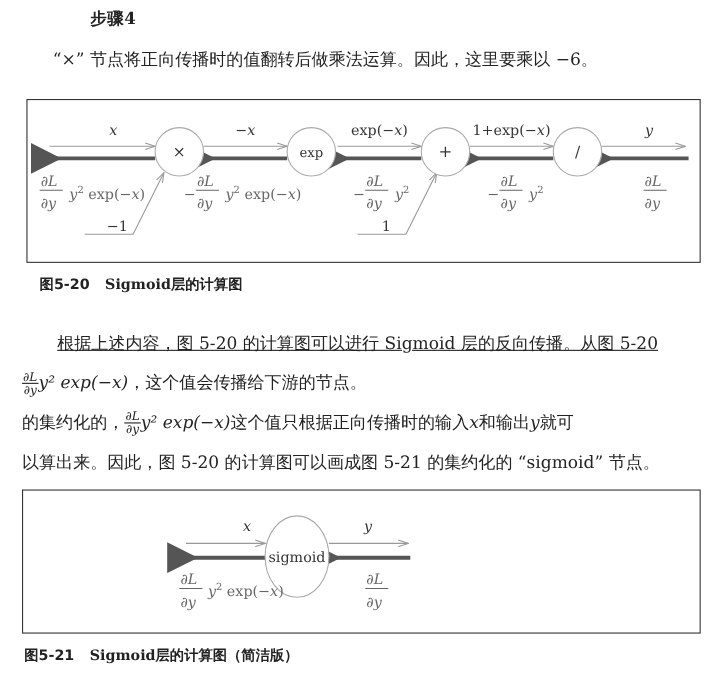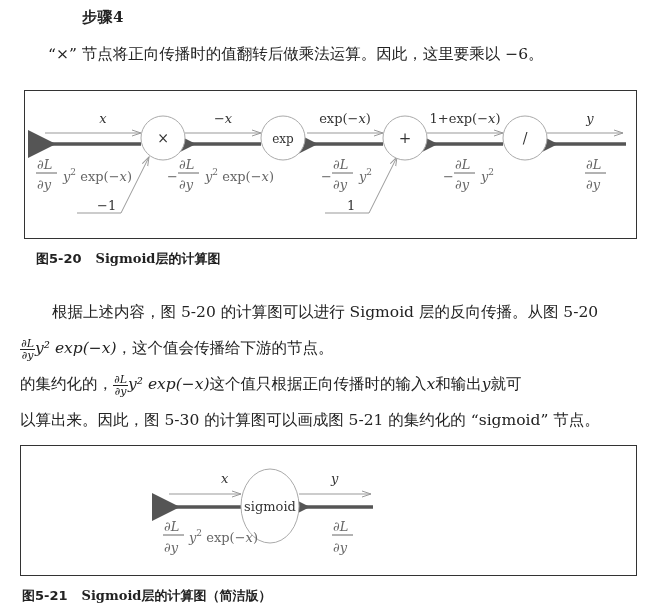--- a/index.html
+++ b/index.html
@@ -6,21 +6,21 @@
   body{width:653px;height:614px;position:relative;overflow:hidden;font-family:"DejaVu Serif","Liberation Serif",serif;color:#222;}
   .abs{position:absolute;}
   .heading{left:50px;top:8px;font-size:15px;font-weight:bold;letter-spacing:0.5px;margin-left:32px;}
   .para{font-size:15.5px;line-height:32px;}
   .p1{left:48px;top:38px;white-space:nowrap;}
   .frame{position:absolute;border:1.5px solid #333;background:#fff;}
   .caption{font-size:13px;font-weight:bold;font-family:"DejaVu Sans","Liberation Sans",sans-serif;}
   .caption .t{font-family:"DejaVu Serif","Liberation Serif",serif;font-weight:bold;margin-left:14px;}
   .body2{left:20px;top:294px;width:620px;}
   .body2 .line{white-space:nowrap;height:36px;line-height:36px;}
-  .indent{padding-left:32px;}
+  .indent{padding-left:32px;text-decoration:underline;}
   svg text{font-family:"DejaVu Serif","Liberation Serif",serif;}
   .frac{display:inline-block;vertical-align:middle;text-align:center;font-style:italic;font-size:11px;line-height:11px;}
   .frac .n{display:block;border-bottom:1px solid #222;padding:0 1px;}
   .frac .d{display:block;}
   i{}
 </style>
 </head>
 <body>
 
 <div class="abs heading">步骤4</div>
@@ -113,21 +113,21 @@
 </div>
 
 <div class="abs caption" style="left:36px;top:250px;">
   <span>图5-20</span><span class="t">Sigmoid层的计算图</span>
 </div>
 
 <div class="abs para body2">
   <div class="line indent">根据上述内容，图 5-20 的计算图可以进行 Sigmoid 层的反向传播。从图 5-20</div>
   <div class="line"><span class="frac"><span class="n">∂L</span><span class="d">∂y</span></span><i>y² exp(−x)</i><span>，这个值会传播给下游的节点。</span></div>
   <div class="line"><span>的集约化的，</span><span class="frac"><span class="n">∂L</span><span class="d">∂y</span></span><i>y² exp(−x)</i><span>这个值只根据正向传播时的输入</span><i>x</i><span>和输出</span><i>y</i><span>就可</span></div>
-  <div class="line">以算出来。因此，图 5-30 的计算图可以画成图 5-21 的集约化的 “sigmoid” 节点。</div>
+  <div class="line">以算出来。因此，图 5-20 的计算图可以画成图 5-21 的集约化的 “sigmoid” 节点。</div>
 </div>
 
 <div class="frame" style="left:20px;top:445px;width:615px;height:129px;">
 <svg width="615" height="129">
   <g stroke="#999" stroke-width="1">
     <line x1="148" y1="48" x2="220" y2="48" marker-end="url(#fa)"></line>
     <line x1="278" y1="48" x2="350" y2="48" marker-end="url(#fa)"></line>
   </g>
   <g stroke="#555" stroke-width="3.5">
     <line x1="220" y1="61" x2="152" y2="61" marker-end="url(#ba)"></line>

